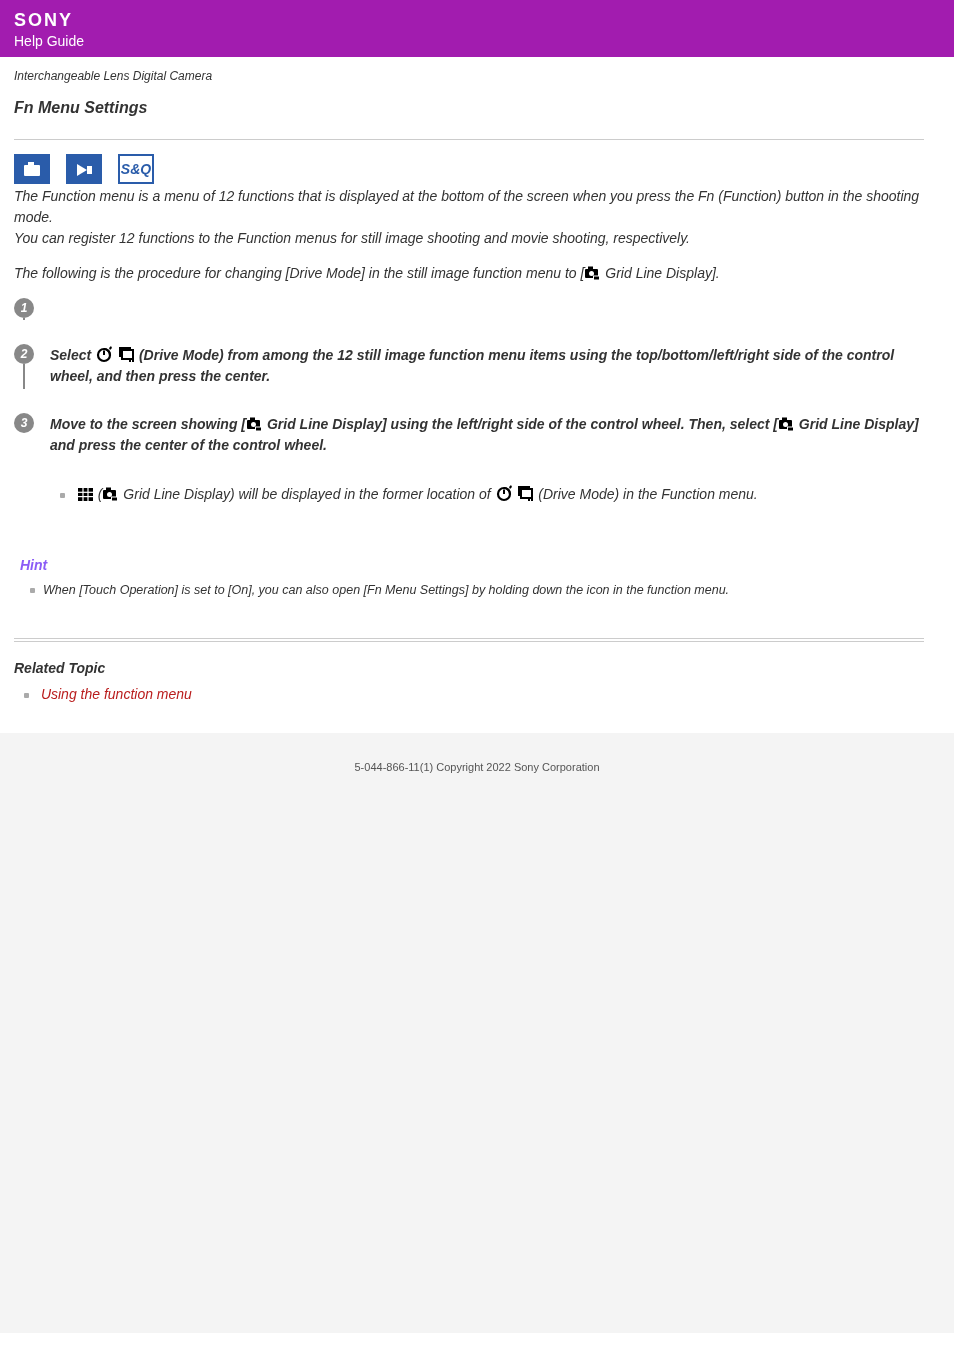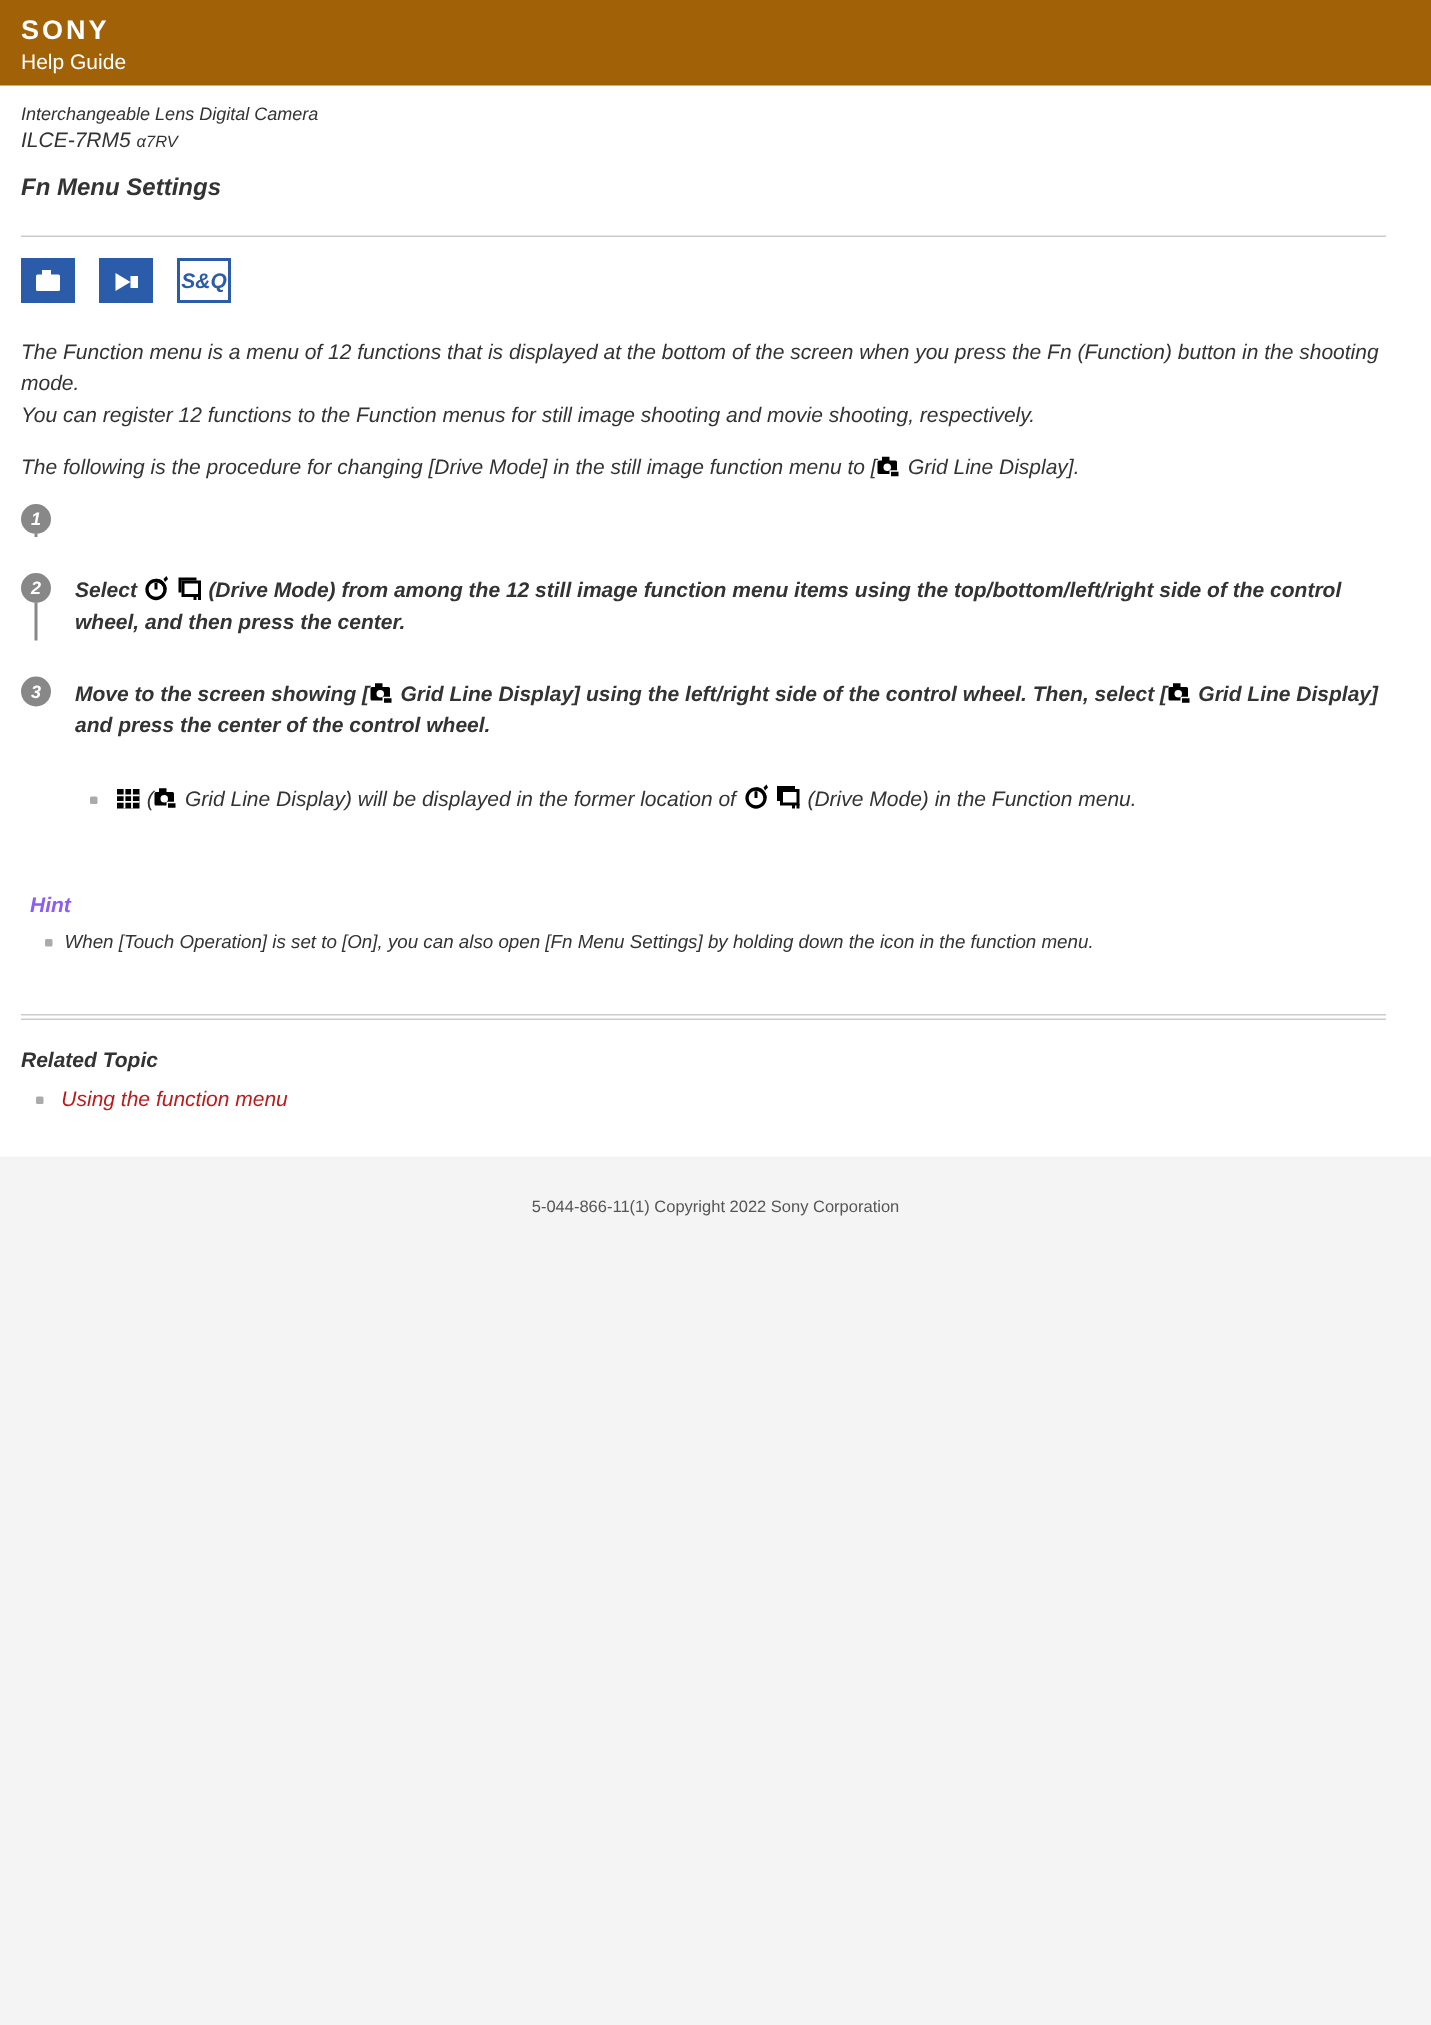--- a/index.html
+++ b/index.html
@@ -4,21 +4,21 @@
 <style>
   * { box-sizing: border-box; margin: 0; padding: 0; }
   body {
     font-family: Arial, Helvetica, sans-serif;
     font-size: 14px;
     color: #333;
     width: 954px;
     background: #fff;
   }
   .header {
-    background: #a16207;
+    background: #a21caf;
     color: #fff;
     padding: 10px 14px 8px 14px;
   }
   .sony-logo {
     font-family: Arial, sans-serif;
     font-weight: bold;
     font-size: 18px;
     letter-spacing: 2px;
     display: block;
   }
@@ -50,21 +50,21 @@
     margin-bottom: 22px;
   }
   .hr {
     border: 0;
     border-top: 1px solid #ccc;
     margin: 6px 0 14px 0;
   }
   .mode-icons {
     display: flex;
     gap: 16px;
-    margin-bottom: 22px;
+    margin-bottom: 2px;
   }
   .mode-icon {
     width: 36px;
     height: 30px;
     display: flex;
     align-items: center;
     justify-content: center;
     font-weight: bold;
     font-size: 14px;
   }
@@ -243,24 +243,20 @@
 </svg>
 
 <div class="header">
   <span class="sony-logo">SONY</span>
   <span class="help-guide">Help Guide</span>
 </div>
 
 <div class="content">
 
   <div class="product-desc">Interchangeable Lens Digital Camera</div>
-  <div class="product-model">
-    <span>ILCE-7RM5</span>
-    <span class="alpha">α7RV</span>
-  </div>
 
   <h1 class="page-title">Fn Menu Settings</h1>
   <hr class="hr">
 
   <div class="mode-icons">
     <div class="mode-icon filled">
       <svg width="20" height="20" viewBox="0 0 20 20" style="color:#fff">
           <use href="#ico-camera"></use>
         </svg>
     </div>

